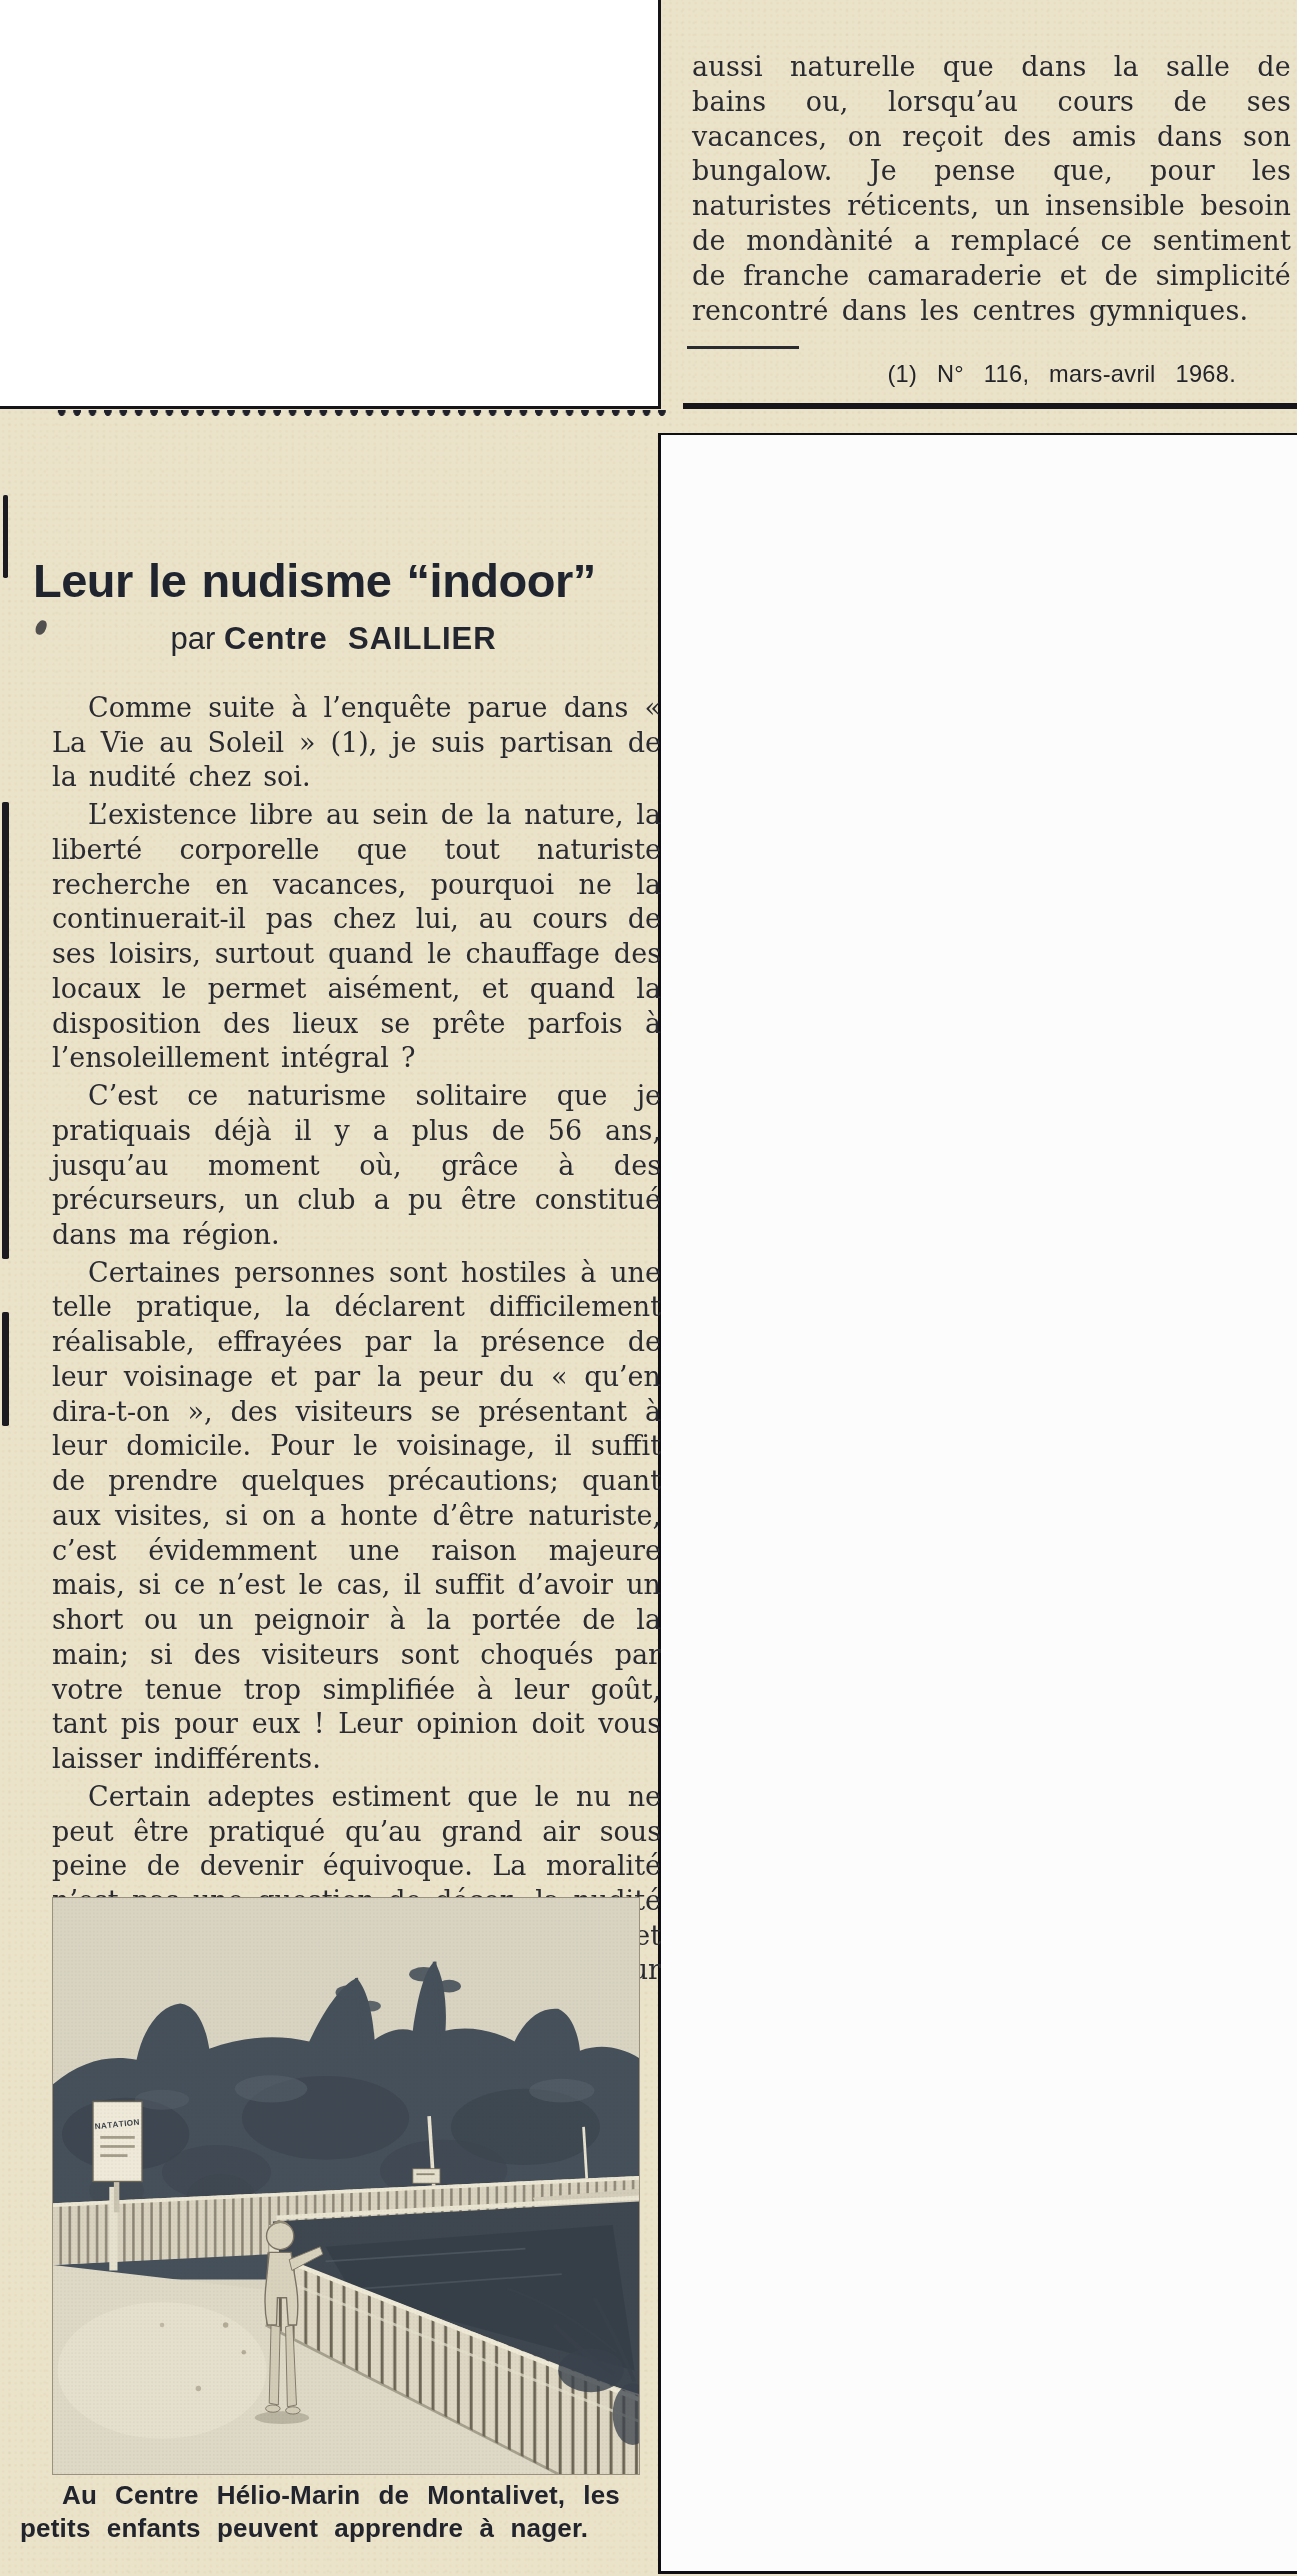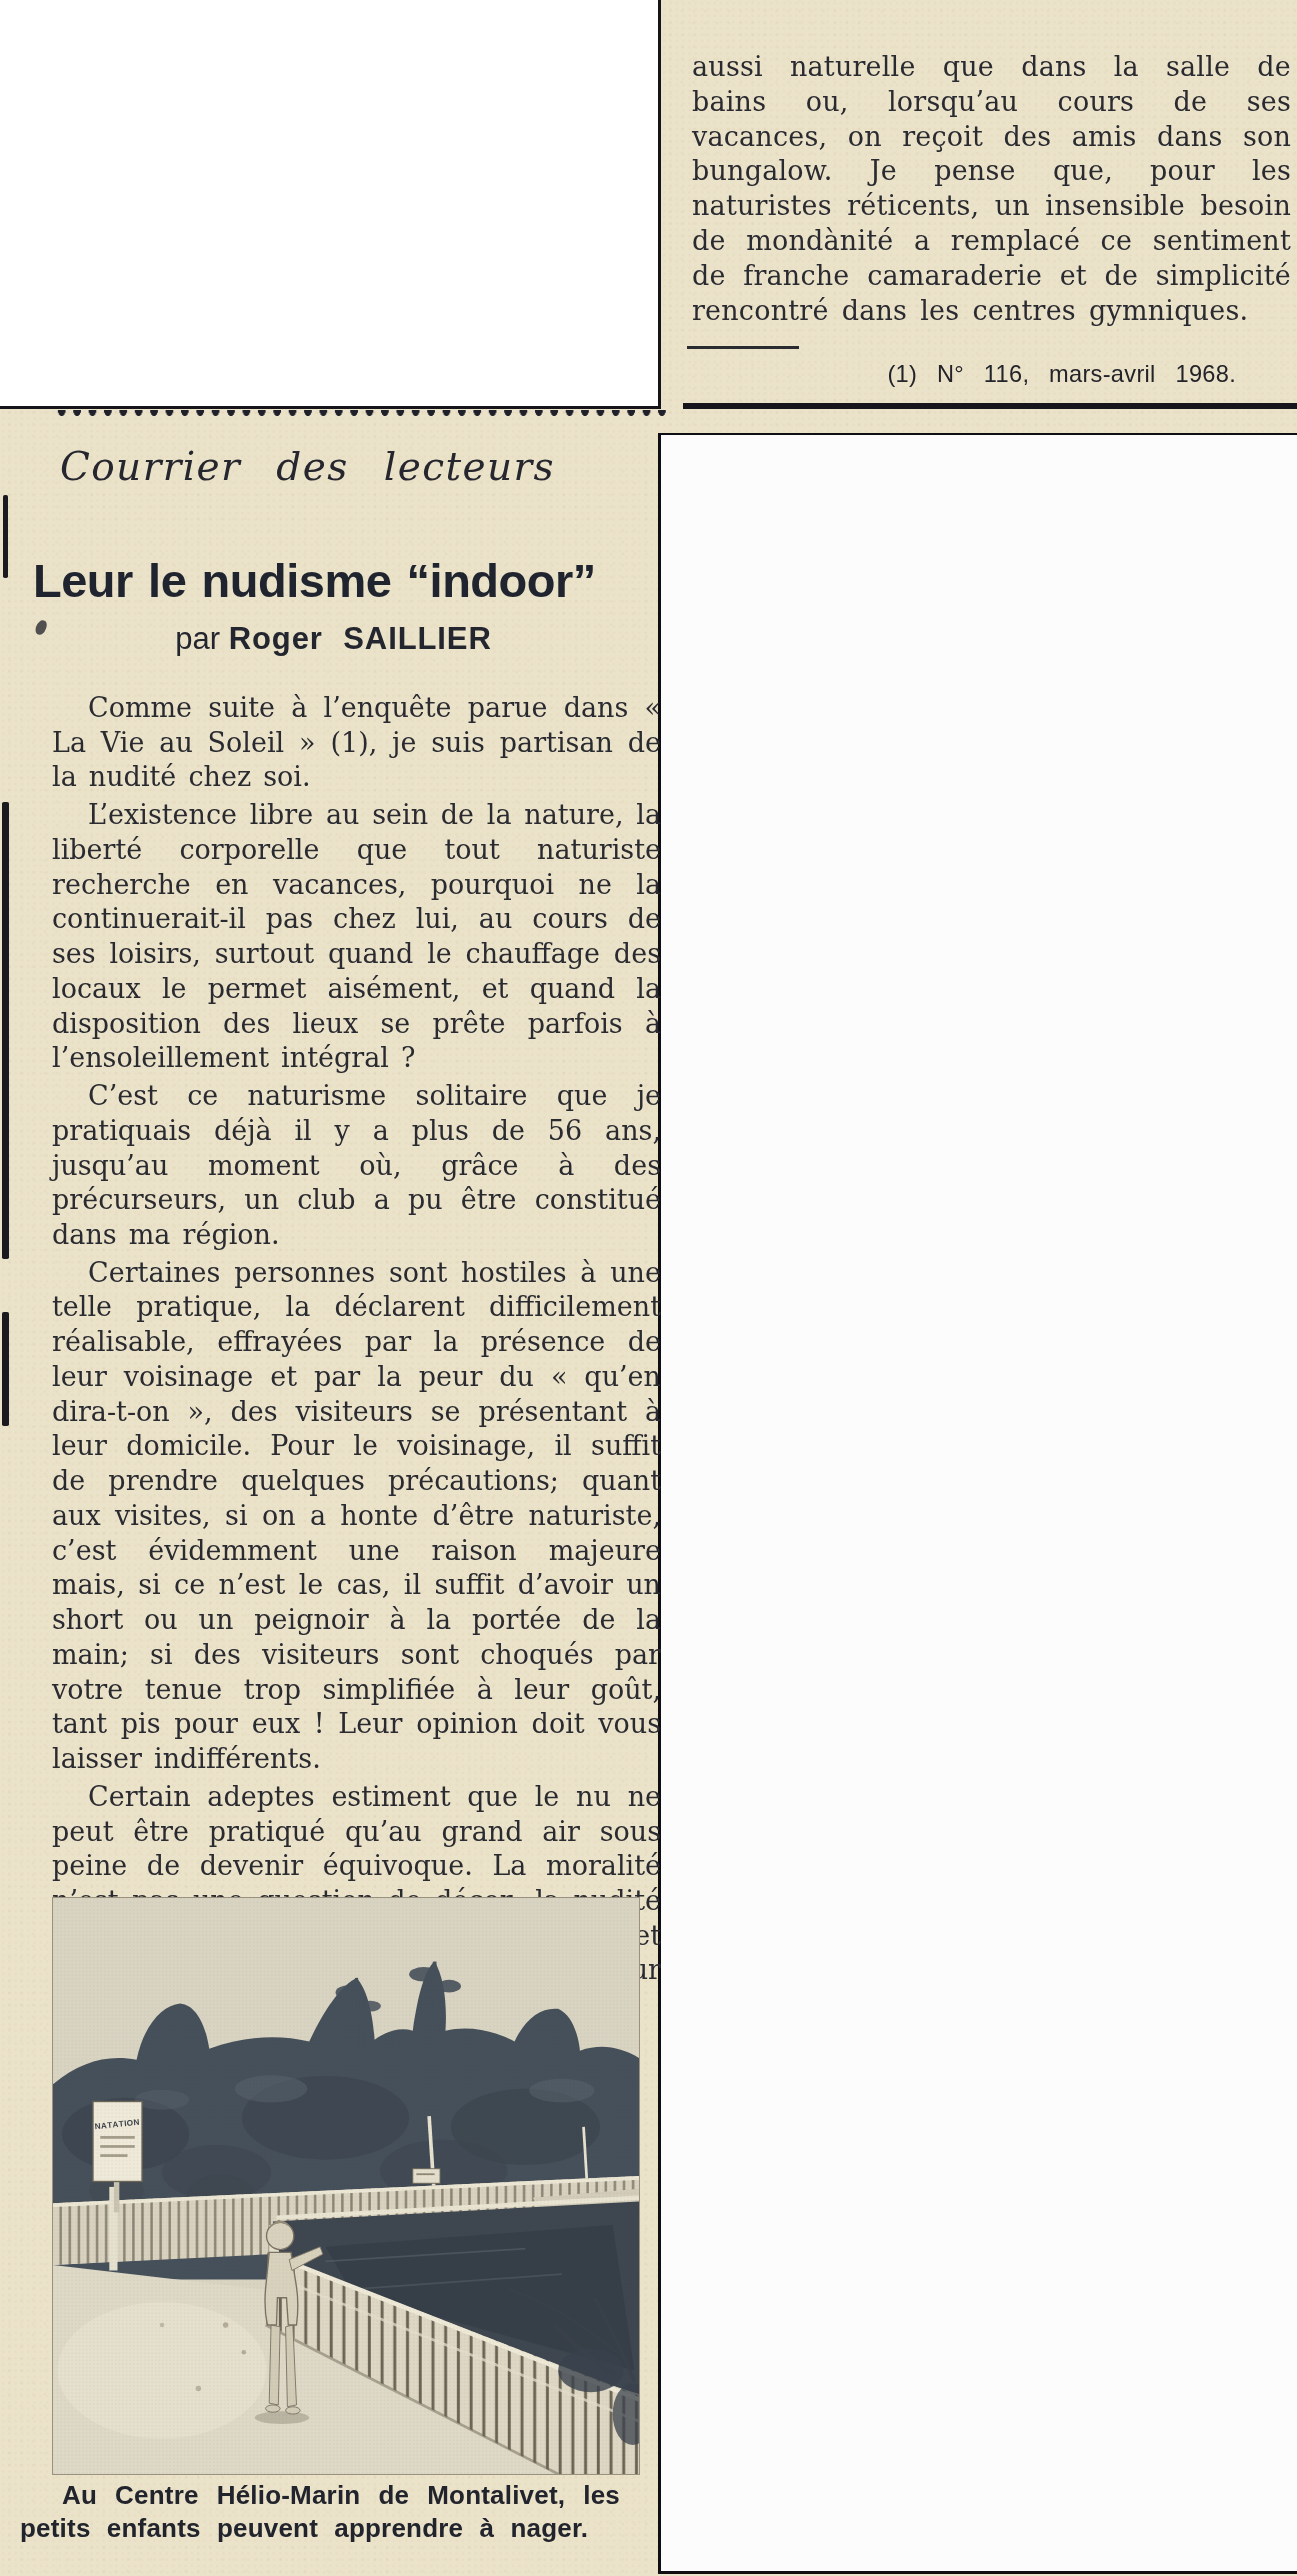--- a/index.html
+++ b/index.html
@@ -139,25 +139,24 @@
 
   <div class="abs" id="white-bottom"></div>
 
   <div class="abs" id="teeth"></div>
 
   <div class="abs edge-bar" id="edge-bar-1"></div>
   <div class="abs edge-bar" id="edge-bar-2"></div>
   <div class="abs edge-bar" id="edge-bar-3"></div>
   <div class="abs" id="ink-blot"></div>
 
-  <div class="abs" id="kicker">Courrier des lecteurs</div>
   <h1 class="abs" id="headline">Leur le nudisme “indoor”</h1>
   <div class="abs" id="byline">
     <span>par</span>
-    <span class="name">Roger SAILLIER</span>
+    <span class="name">Centre SAILLIER</span>
   </div>
 
   <div class="abs" id="body-copy">
     <p>Comme suite à l’enquête parue dans « La Vie au Soleil » (1), je suis partisan de la nudité chez soi.</p>
     <p>L’existence libre au sein de la nature, la liberté corporelle que tout naturiste recherche en vacances, pourquoi ne la continuerait-il pas chez lui, au cours de ses loisirs, surtout quand le chauffage des locaux le permet aisément, et quand la disposition des lieux se prête parfois à l’ensoleillement intégral ?</p>
     <p>C’est ce naturisme solitaire que je pratiquais déjà il y a plus de 56 ans, jusqu’au moment où, grâce à des précurseurs, un club a pu être constitué dans ma région.</p>
     <p>Certaines personnes sont hostiles à une telle pratique, la déclarent difficilement réalisable, effrayées par la présence de leur voisinage et par la peur du « qu’en dira-t-on », des visiteurs se présentant à leur domicile. Pour le voisinage, il suffit de prendre quelques précautions; quant aux visites, si on a honte d’être naturiste, c’est évidemment une raison majeure mais, si ce n’est le cas, il suffit d’avoir un short ou un peignoir à la portée de la main; si des visiteurs sont choqués par votre tenue trop simplifiée à leur goût, tant pis pour eux ! Leur opinion doit vous laisser indifférents.</p>
     <p>Certain adeptes estiment que le nu ne peut être pratiqué qu’au grand air sous peine de devenir équivoque. La moralité n’est pas une question de décor; la nudité est toute aussi saine dans les saunas et piscines couvertes qu’elle peut l’être sur nos stades, et</p>
   </div>
 

